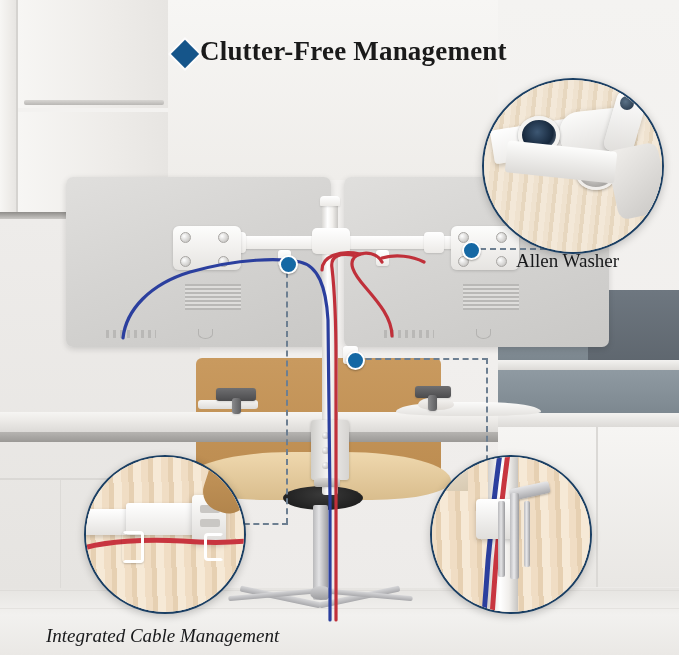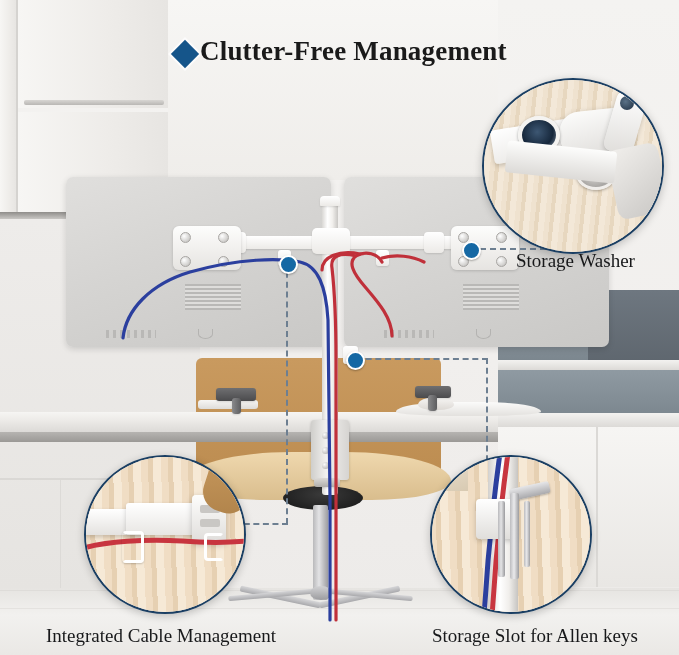--- a/index.html
+++ b/index.html
@@ -66,21 +66,21 @@
   .dashline.v{border-top:none;border-left:2px dashed #6d7f91;}
   .dot{position:absolute;width:15px;height:15px;border-radius:50%;background:#1568a4;
        border:2.5px solid #fff;box-shadow:0 1px 2px rgba(0,0,0,.3);}
 
   
   .title{position:absolute;left:200px;top:36px;font-size:27px;font-weight:bold;color:#1a1a1a;
        letter-spacing:.2px;white-space:nowrap;font-family:"Liberation Serif",serif;}
   .diamond{position:absolute;left:175px;top:44px;width:20px;height:20px;background:#15558a;
        transform:rotate(45deg);box-shadow:0 0 0 2px rgba(255,255,255,.75);}
   .cap{position:absolute;font-size:19px;color:#17181a;white-space:nowrap;
-       font-family:"Liberation Serif",serif;}
+       font-family:"Liberation Serif",serif;font-style:italic;}
   .cap-washer{position:absolute;font-size:19px;color:#17181a;white-space:nowrap;}
 </style>
 </head>
 <body>
 
 <div id="stage">
 
   <div class="room"></div>
 
   <div class="cab" style="left:0;top:0;width:16px;height:225px;"></div>
@@ -228,17 +228,16 @@
     <div style="position:absolute;left:78px;top:28px;width:40px;height:12px;background:linear-gradient(180deg,#e6e6e8,#a9a9ac);border-radius:3px;transform:rotate(-12deg);box-shadow:0 1px 2px rgba(0,0,0,.25);"></div>
     <div style="position:absolute;left:78px;top:36px;width:9px;height:86px;background:linear-gradient(90deg,#bcbcbf,#eaeaec 45%,#9c9c9f);border-radius:2px;"></div>
     <div style="position:absolute;left:66px;top:44px;width:7px;height:76px;background:linear-gradient(90deg,#b9b9bc,#e4e4e6 45%,#9a9a9d);border-radius:2px;"></div>
     <div style="position:absolute;left:92px;top:44px;width:6px;height:66px;background:linear-gradient(90deg,#bcbcbf,#e8e8ea 45%,#9e9ea1);border-radius:2px;"></div>
     <div style="position:absolute;left:-4px;top:-6px;width:40px;height:40px;background:linear-gradient(160deg,#efe6d6,#d8cab2);"></div>
   </div>
 
   <div class="diamond"></div>
   <div class="title">Clutter-Free Management</div>
 
-  <div class="cap-washer" style="left:516px;top:250px;">Storage Washer</div>
+  <div class="cap-washer" style="left:516px;top:250px;">Allen Washer</div>
   <div class="cap" style="left:46px;top:625px;">Integrated Cable Management</div>
-  <div class="cap" style="left:432px;top:625px;">Storage Slot for Allen keys</div>
 
 </div>
 
 </body></html>

